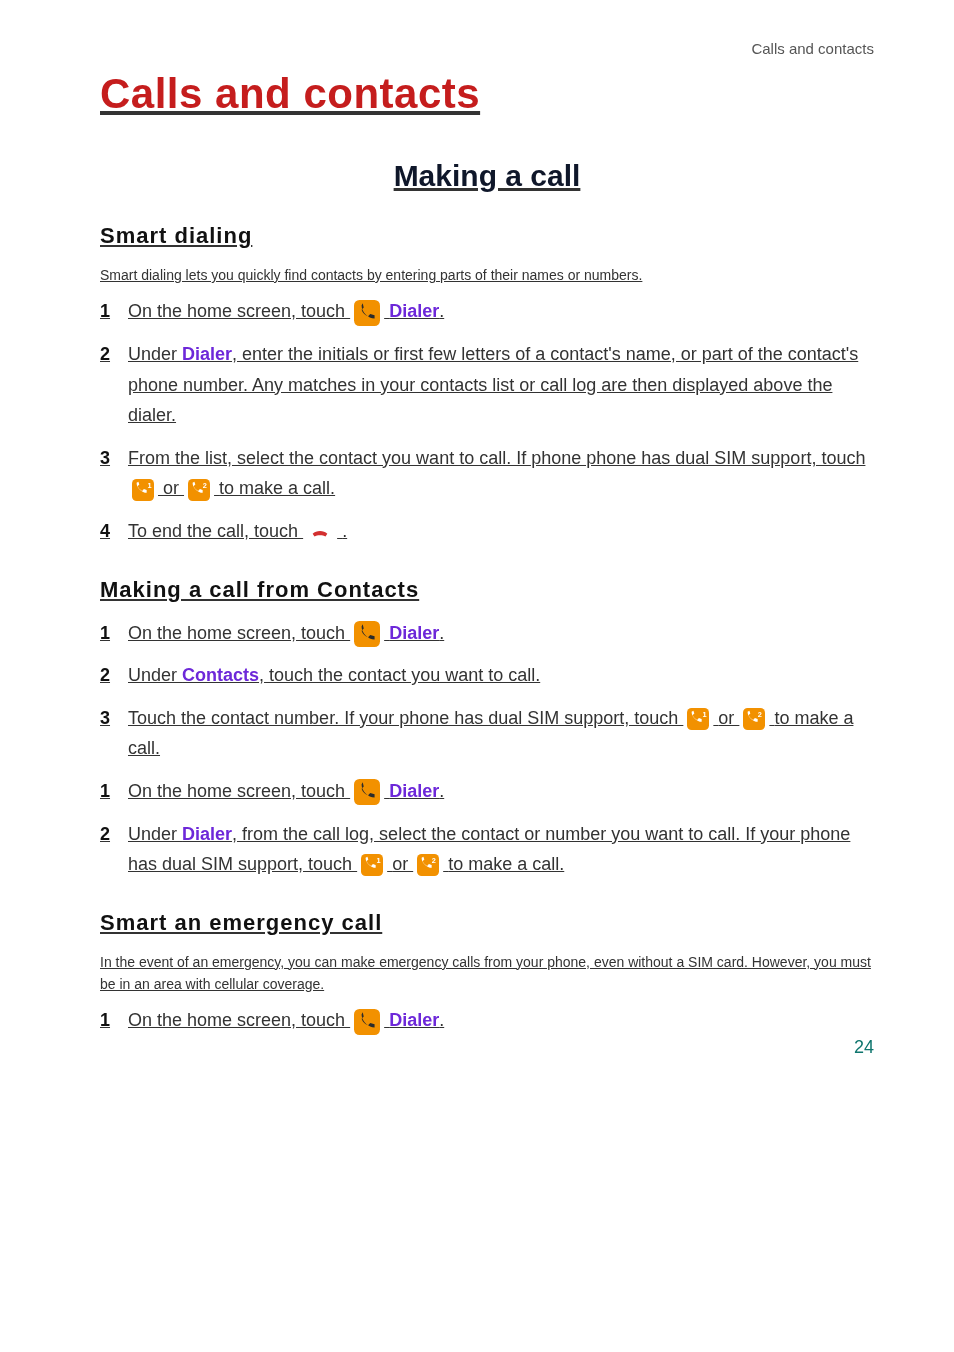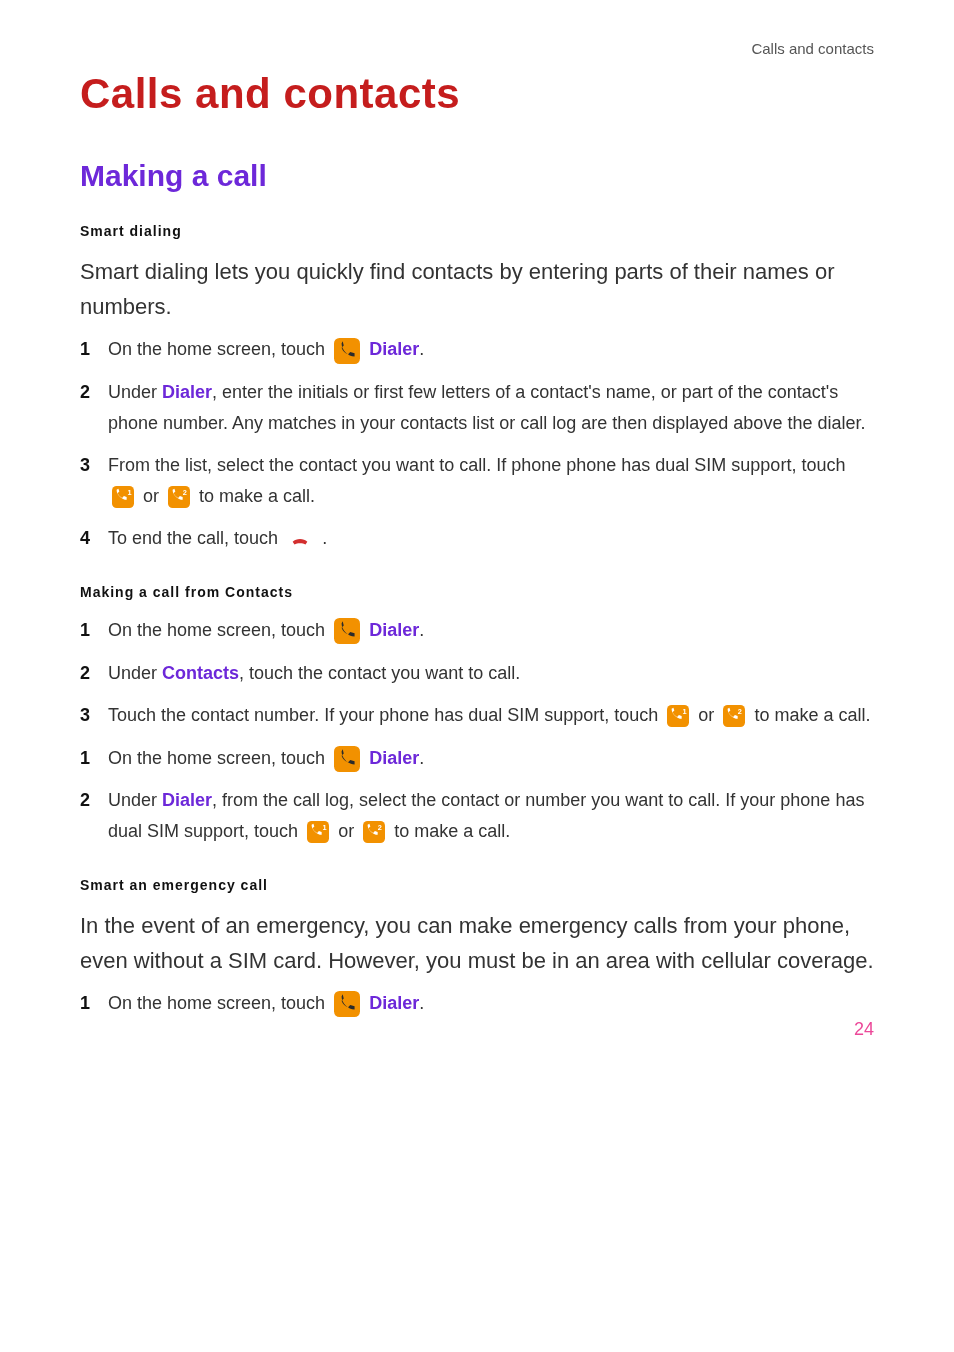--- a/index.html
+++ b/index.html
@@ -4,62 +4,64 @@
 <style>
   body {
     font-family: "Helvetica Neue", Arial, sans-serif;
     margin: 0;
     padding: 0;
     background: #fff;
     color: #333;
     width: 954px;
   }
   .page {
-    padding: 40px 80px 40px 80px;
+    padding: 40px 80px 40px 100px;
     position: relative;
+    text-decoration: underline;
   }
   .running-header {
     position: absolute;
     top: 40px;
     right: 80px;
     font-size: 15px;
     color: #555;
   }
   .page-number {
     position: absolute;
     bottom: 30px;
     right: 80px;
     font-size: 18px;
-    color: #ec4899;
+    color: #0f766e;
   }
   .title {
     color: #c51d1d;
     font-size: 42px;
     font-weight: bold;
     margin-top: 30px;
     margin-bottom: 40px;
     letter-spacing: 0.5px;
   }
   .section-title {
-    color: #6d28d9;
+    color: #0f172a;
     font-size: 30px;
     font-weight: bold;
     margin-top: 41px;
     margin-bottom: 20px;
+    text-align: center;
   }
   .sub-title {
     color: #111;
-    font-size: 14px;
+    font-size: 22px;
     font-weight: bold;
     margin-top: 30px;
     margin-bottom: 15px;
     letter-spacing: 1px;
   }
   .para {
-    font-size: 22px;
+    font-size: 14px;
     line-height: 1.6;
     color: #333;
     margin-bottom: 10px;
   }
   .step {
     display: flex;
     align-items: flex-start;
     margin-bottom: 12px;
     font-size: 18px;
     line-height: 1.7;

